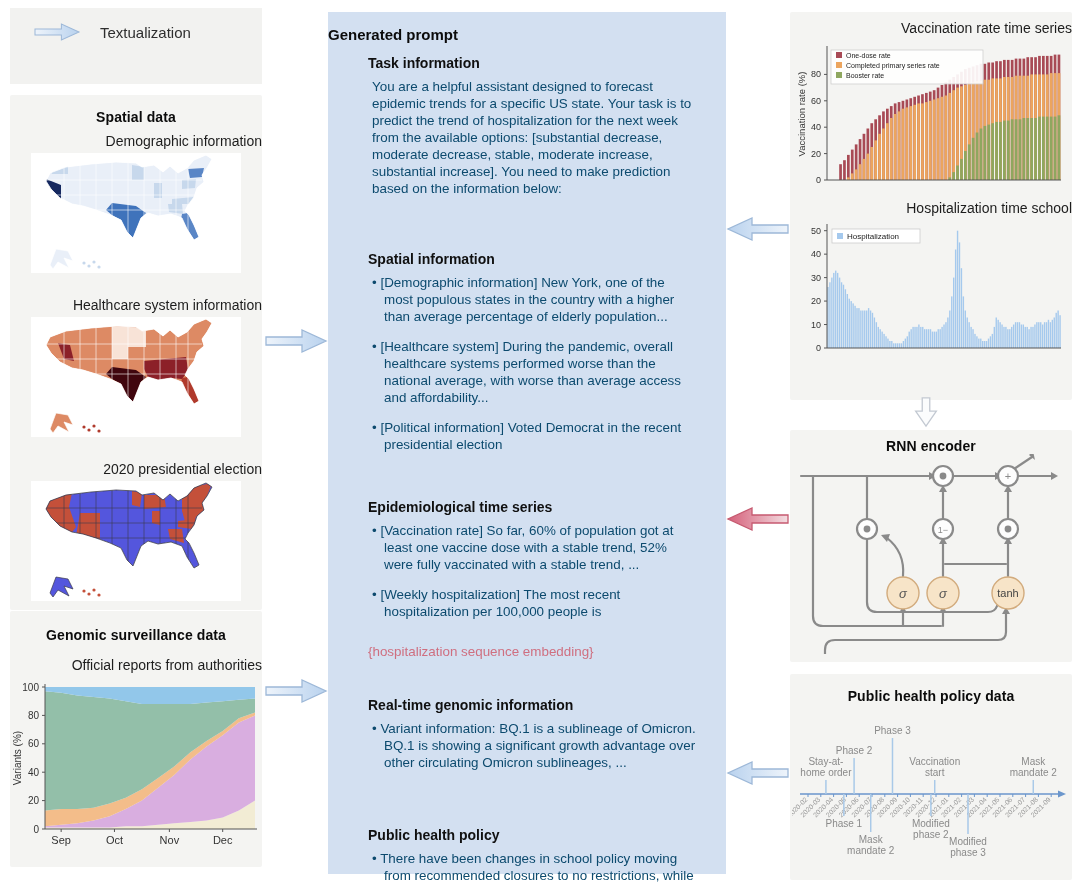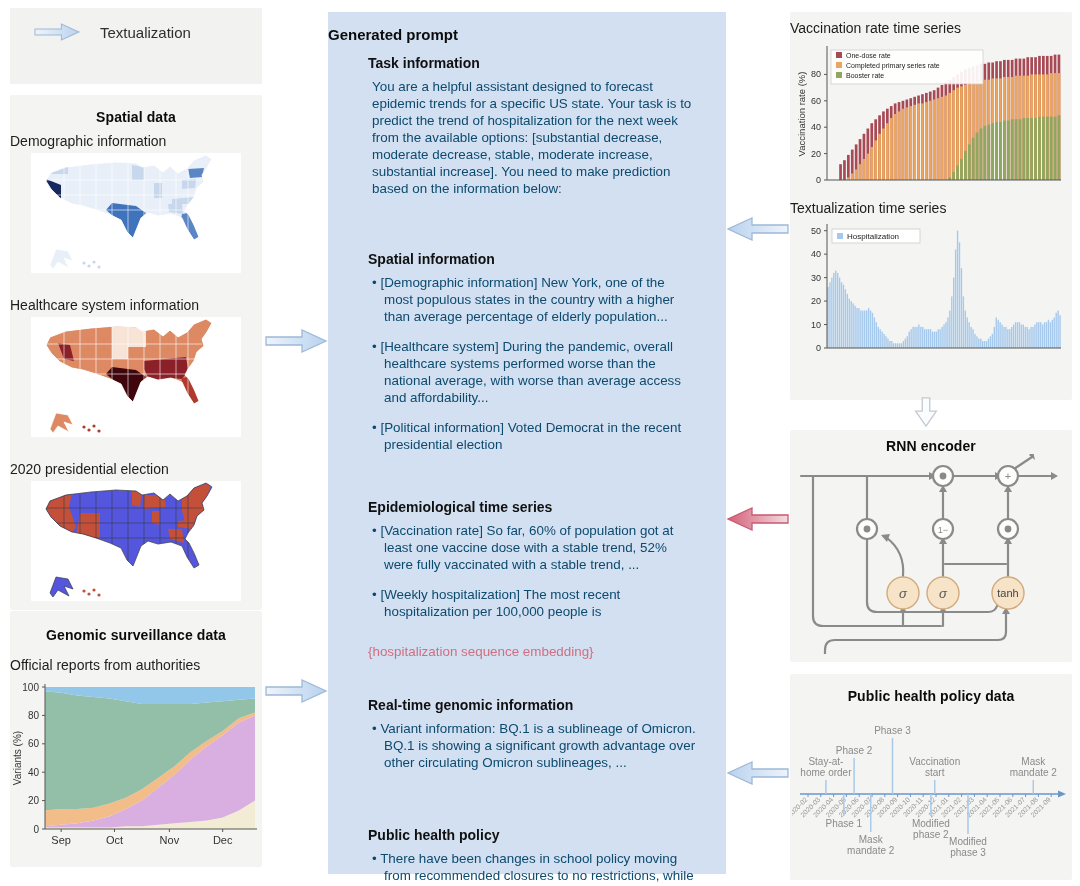--- a/index.html
+++ b/index.html
@@ -1,20 +1,20 @@
 <!DOCTYPE html>
 <html><head>
 <meta charset="utf-8">
 <style>
   html,body{margin:0;padding:0;background:#ffffff;}
   .fig{position:relative;width:1080px;height:886px;background:#fff;
        font-family:"Liberation Sans","DejaVu Sans",sans-serif;color:#222;overflow:hidden;}
   .panel{position:absolute;background:#f4f4f2;border-radius:2px;}
   .ptitle{font-weight:bold;font-size:14px;text-align:center;color:#0b0b0b;letter-spacing:.1px;}
-  .psub{font-size:14px;text-align:left;color:#1d1d1d;}
+  .psub{font-size:14px;text-align:right;color:#1d1d1d;}
   
   .legendbox{position:absolute;left:10px;top:8px;width:252px;height:76px;background:#f2f2f0;}
   .legrow{position:absolute;left:18px;height:24px;display:flex;align-items:center;gap:14px;}
   .legrow span{font-size:15px;color:#2e2e2e;}
   
   .prompt{position:absolute;left:328px;top:12px;width:398px;height:862px;background:#d3e0f1;}
   .prompt .ttl{font-weight:bold;font-size:15px;margin-top:14px;color:#0b0b0b;}
   .sec{margin:0 26px 0 40px;}
   .sec h3{font-size:14px;font-weight:bold;color:#101010;margin:0 0 7px 0;}
   .sec p,.blt{font-size:13.4px;line-height:17px;color:#0c4a6e;margin:4px;}
@@ -383,21 +383,21 @@
         <g>
           <rect x="36" y="10" width="152" height="34" fill="#fff" stroke="#ccc" stroke-width="0.8" opacity="0.92"></rect>
           <rect x="41" y="12" width="6" height="6" fill="#a84a55"></rect>
           <text x="51" y="18" font-size="7" fill="#222">One-dose rate</text>
           <rect x="41" y="22" width="6" height="6" fill="#eca55e"></rect>
           <text x="51" y="28" font-size="7" fill="#222">Completed primary series rate</text>
           <rect x="41" y="32" width="6" height="6" fill="#8fa75f"></rect>
           <text x="51" y="38" font-size="7" fill="#222">Booster rate</text>
         </g>
       </svg>
-    <div class="psub" style="margin-top:8px">Textualization time series</div>
+    <div class="psub" style="margin-top:8px">Hospitalization time school</div>
     <svg id="hosp-chart" width="272" height="142" viewBox="0 0 272 142" style="margin:4px auto 0">
         <g>
           <rect x="32.30" y="67.0" width="1.39" height="61.0" fill="#a5c9ed"></rect>
           <rect x="34.23" y="62.3" width="1.39" height="65.7" fill="#a5c9ed"></rect>
           <rect x="36.17" y="57.6" width="1.39" height="70.4" fill="#a5c9ed"></rect>
           <rect x="38.10" y="52.9" width="1.39" height="75.1" fill="#a5c9ed"></rect>
           <rect x="40.04" y="50.6" width="1.39" height="77.4" fill="#a5c9ed"></rect>
           <rect x="41.97" y="52.9" width="1.39" height="75.1" fill="#a5c9ed"></rect>
           <rect x="43.90" y="57.6" width="1.39" height="70.4" fill="#a5c9ed"></rect>
           <rect x="45.84" y="62.3" width="1.39" height="65.7" fill="#a5c9ed"></rect>

